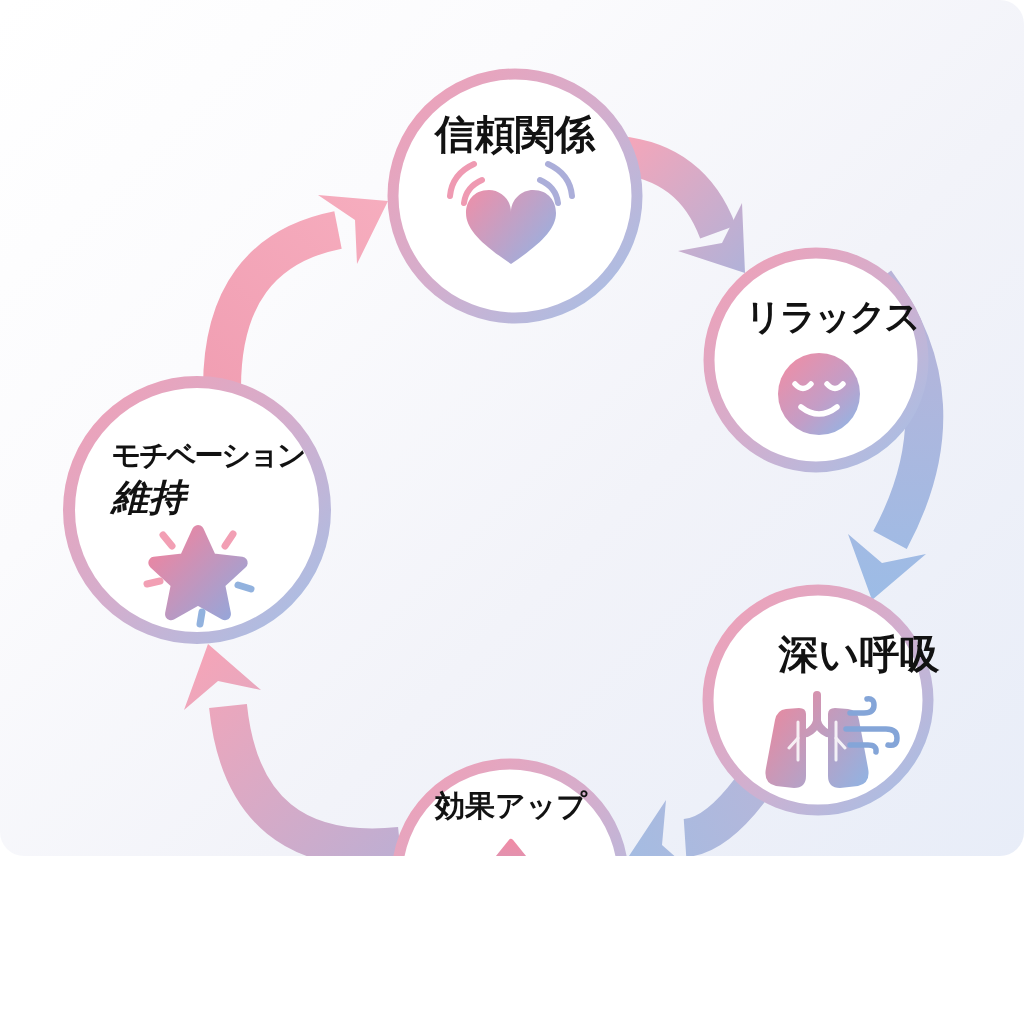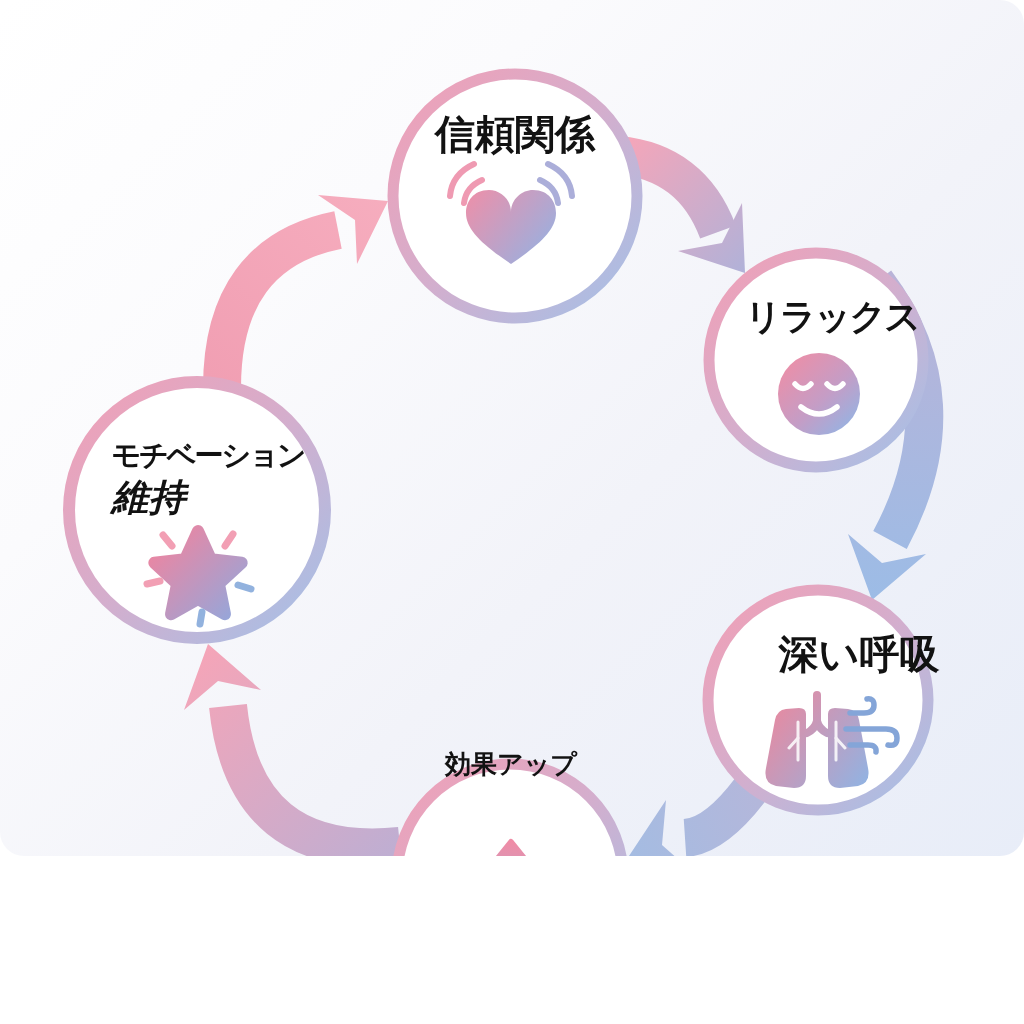--- a/index.html
+++ b/index.html
@@ -17,21 +17,21 @@
     transform:translate(-50%,-50%);
     font-weight:bold;
     color:#121212;
     white-space:nowrap;
     text-align:center;
     line-height:1;
   }
   .label-trust {left:515px;top:134px;font-size:40px;}
   .label-relax {left:820px;top:317px;font-size:36px;letter-spacing:-2px;margin-left:12px;}
   .label-breath{left:819px;top:654px;font-size:40px;margin-left:40px;}
-  .label-effect{left:511px;top:764px;font-size:26px;}
+  .label-effect{left:511px;top:806px;font-size:30px;}
   .label-motivation{left:208px;top:478px;display:flex;flex-direction:column;align-items:flex-start;gap:9px;}
   .label-motivation .line1{font-size:29px;letter-spacing:-2px;}
   .label-motivation .line2{font-size:37px;font-style:italic;}
 </style>
 </head>
 <body>
 
 <div class="canvas">
 
   <svg class="layer" width="1024" height="1024" viewBox="0 0 1024 1024">

